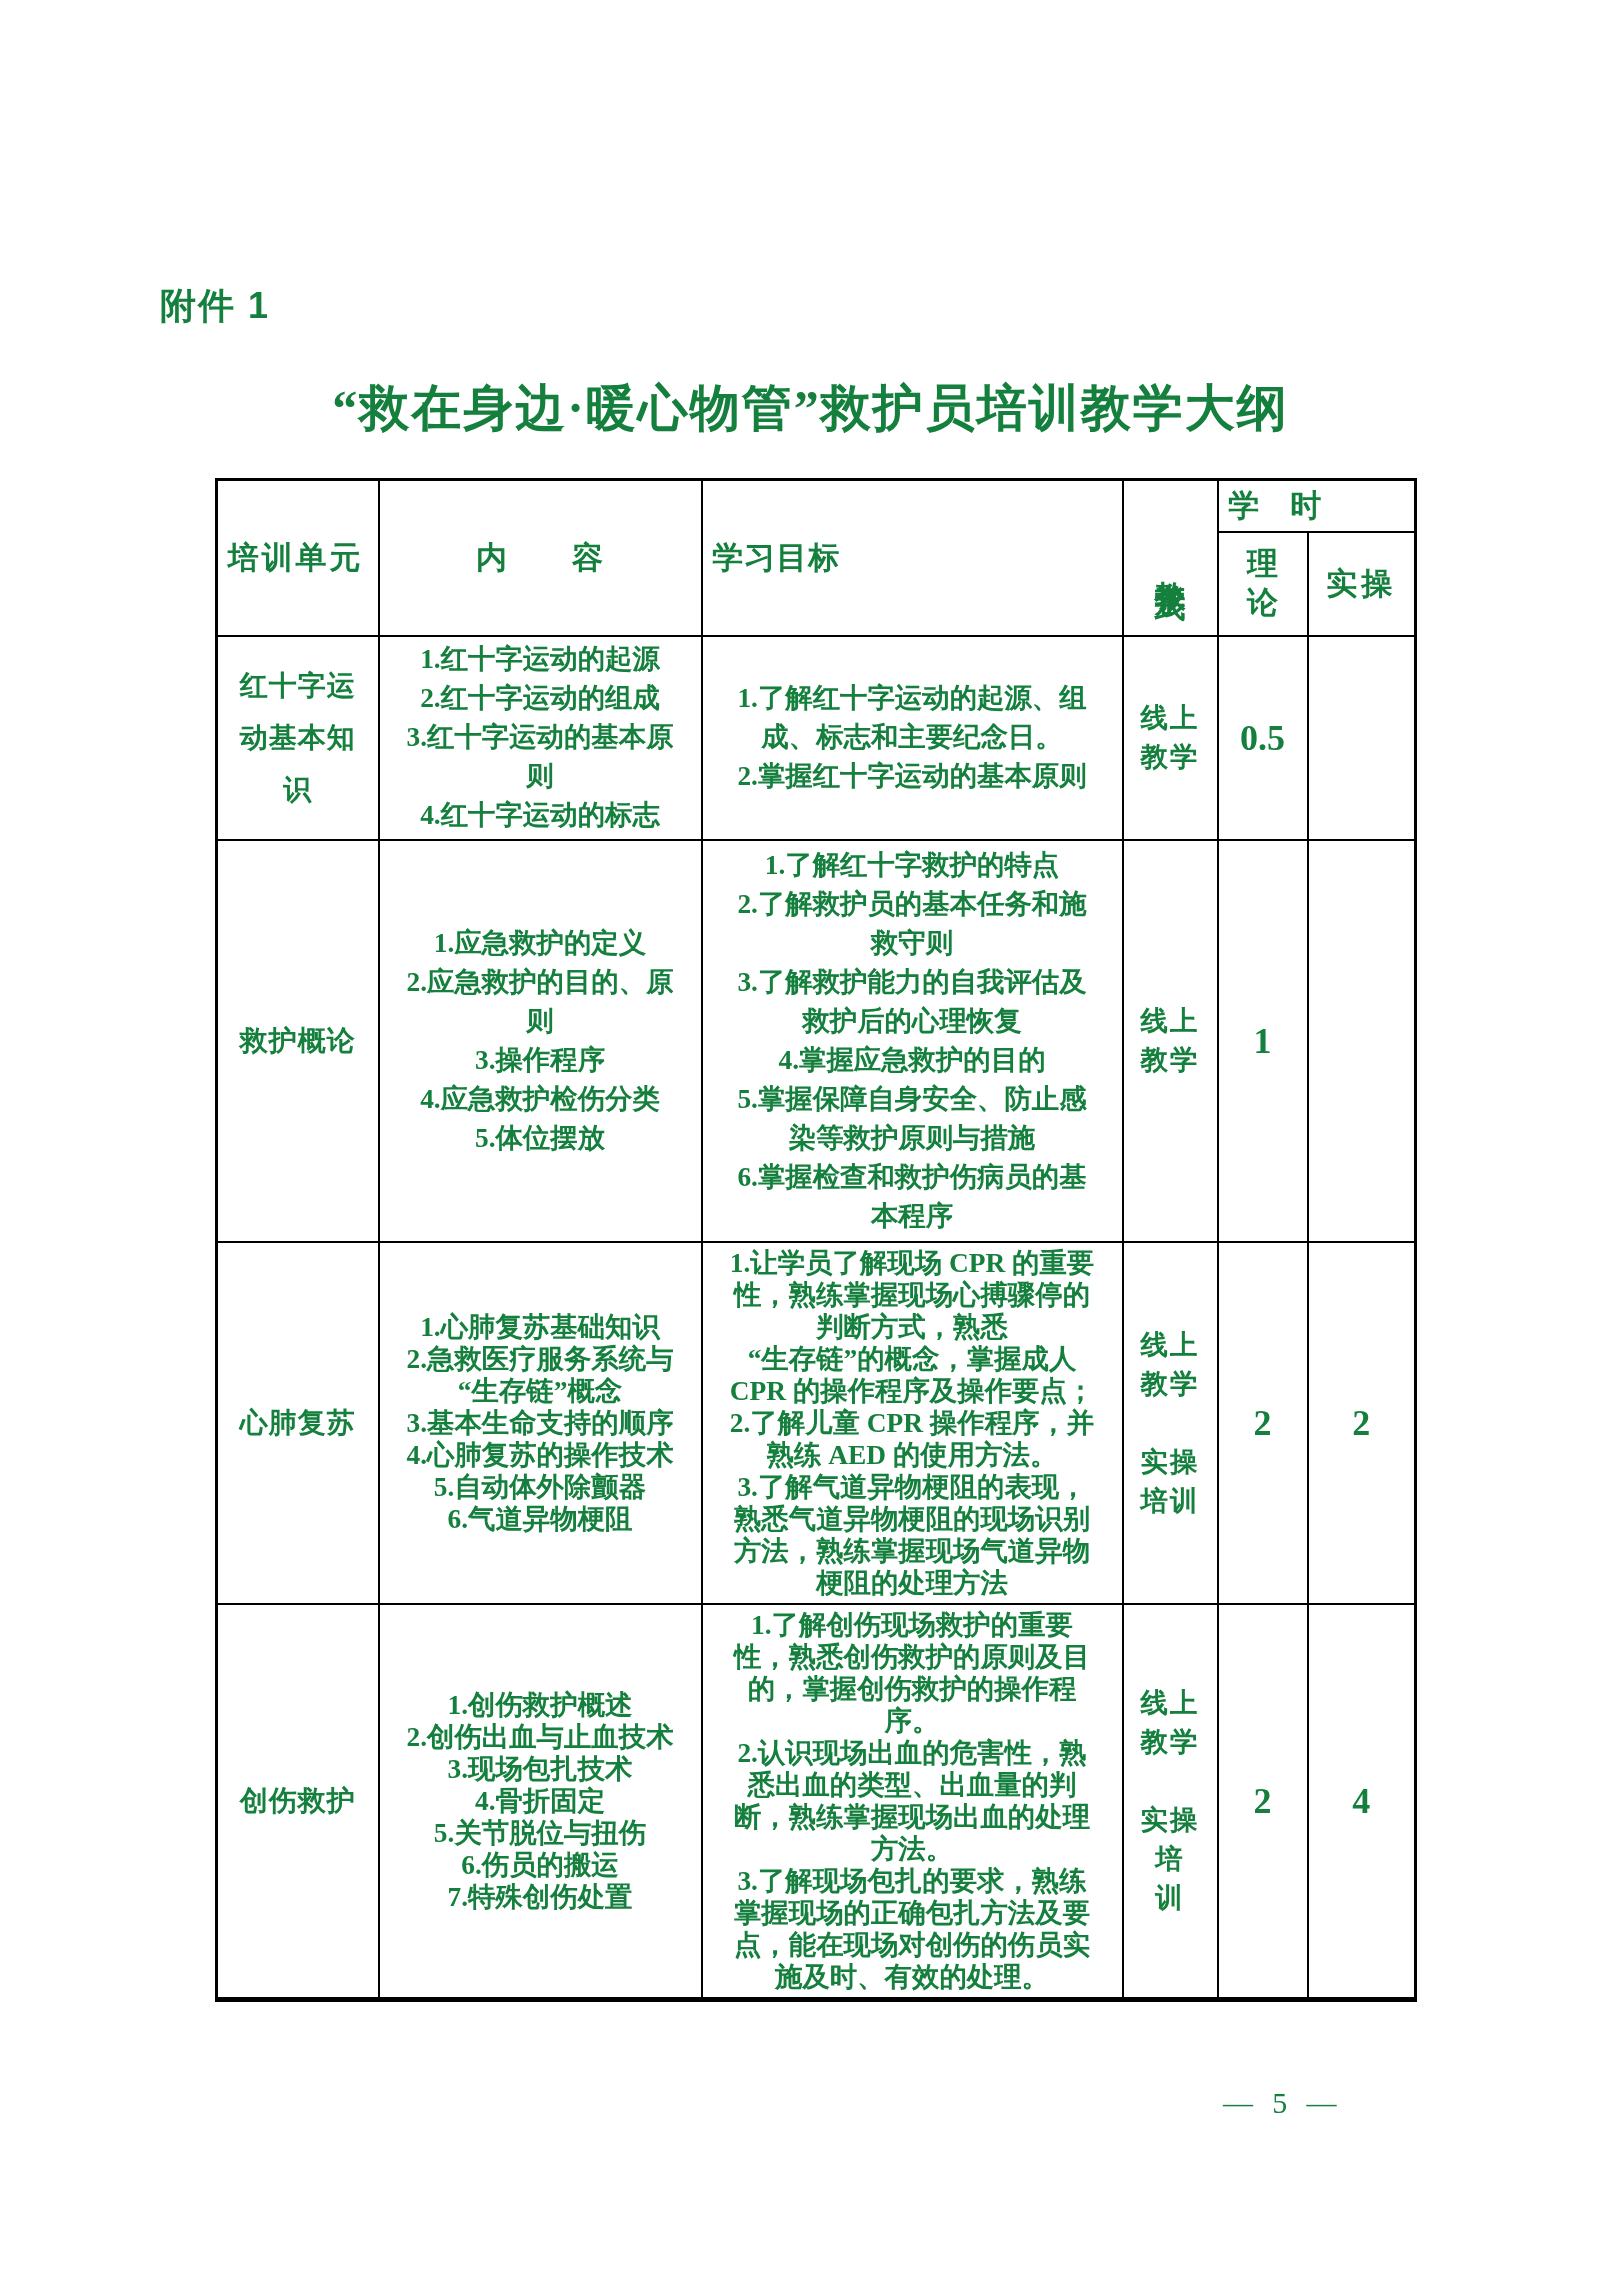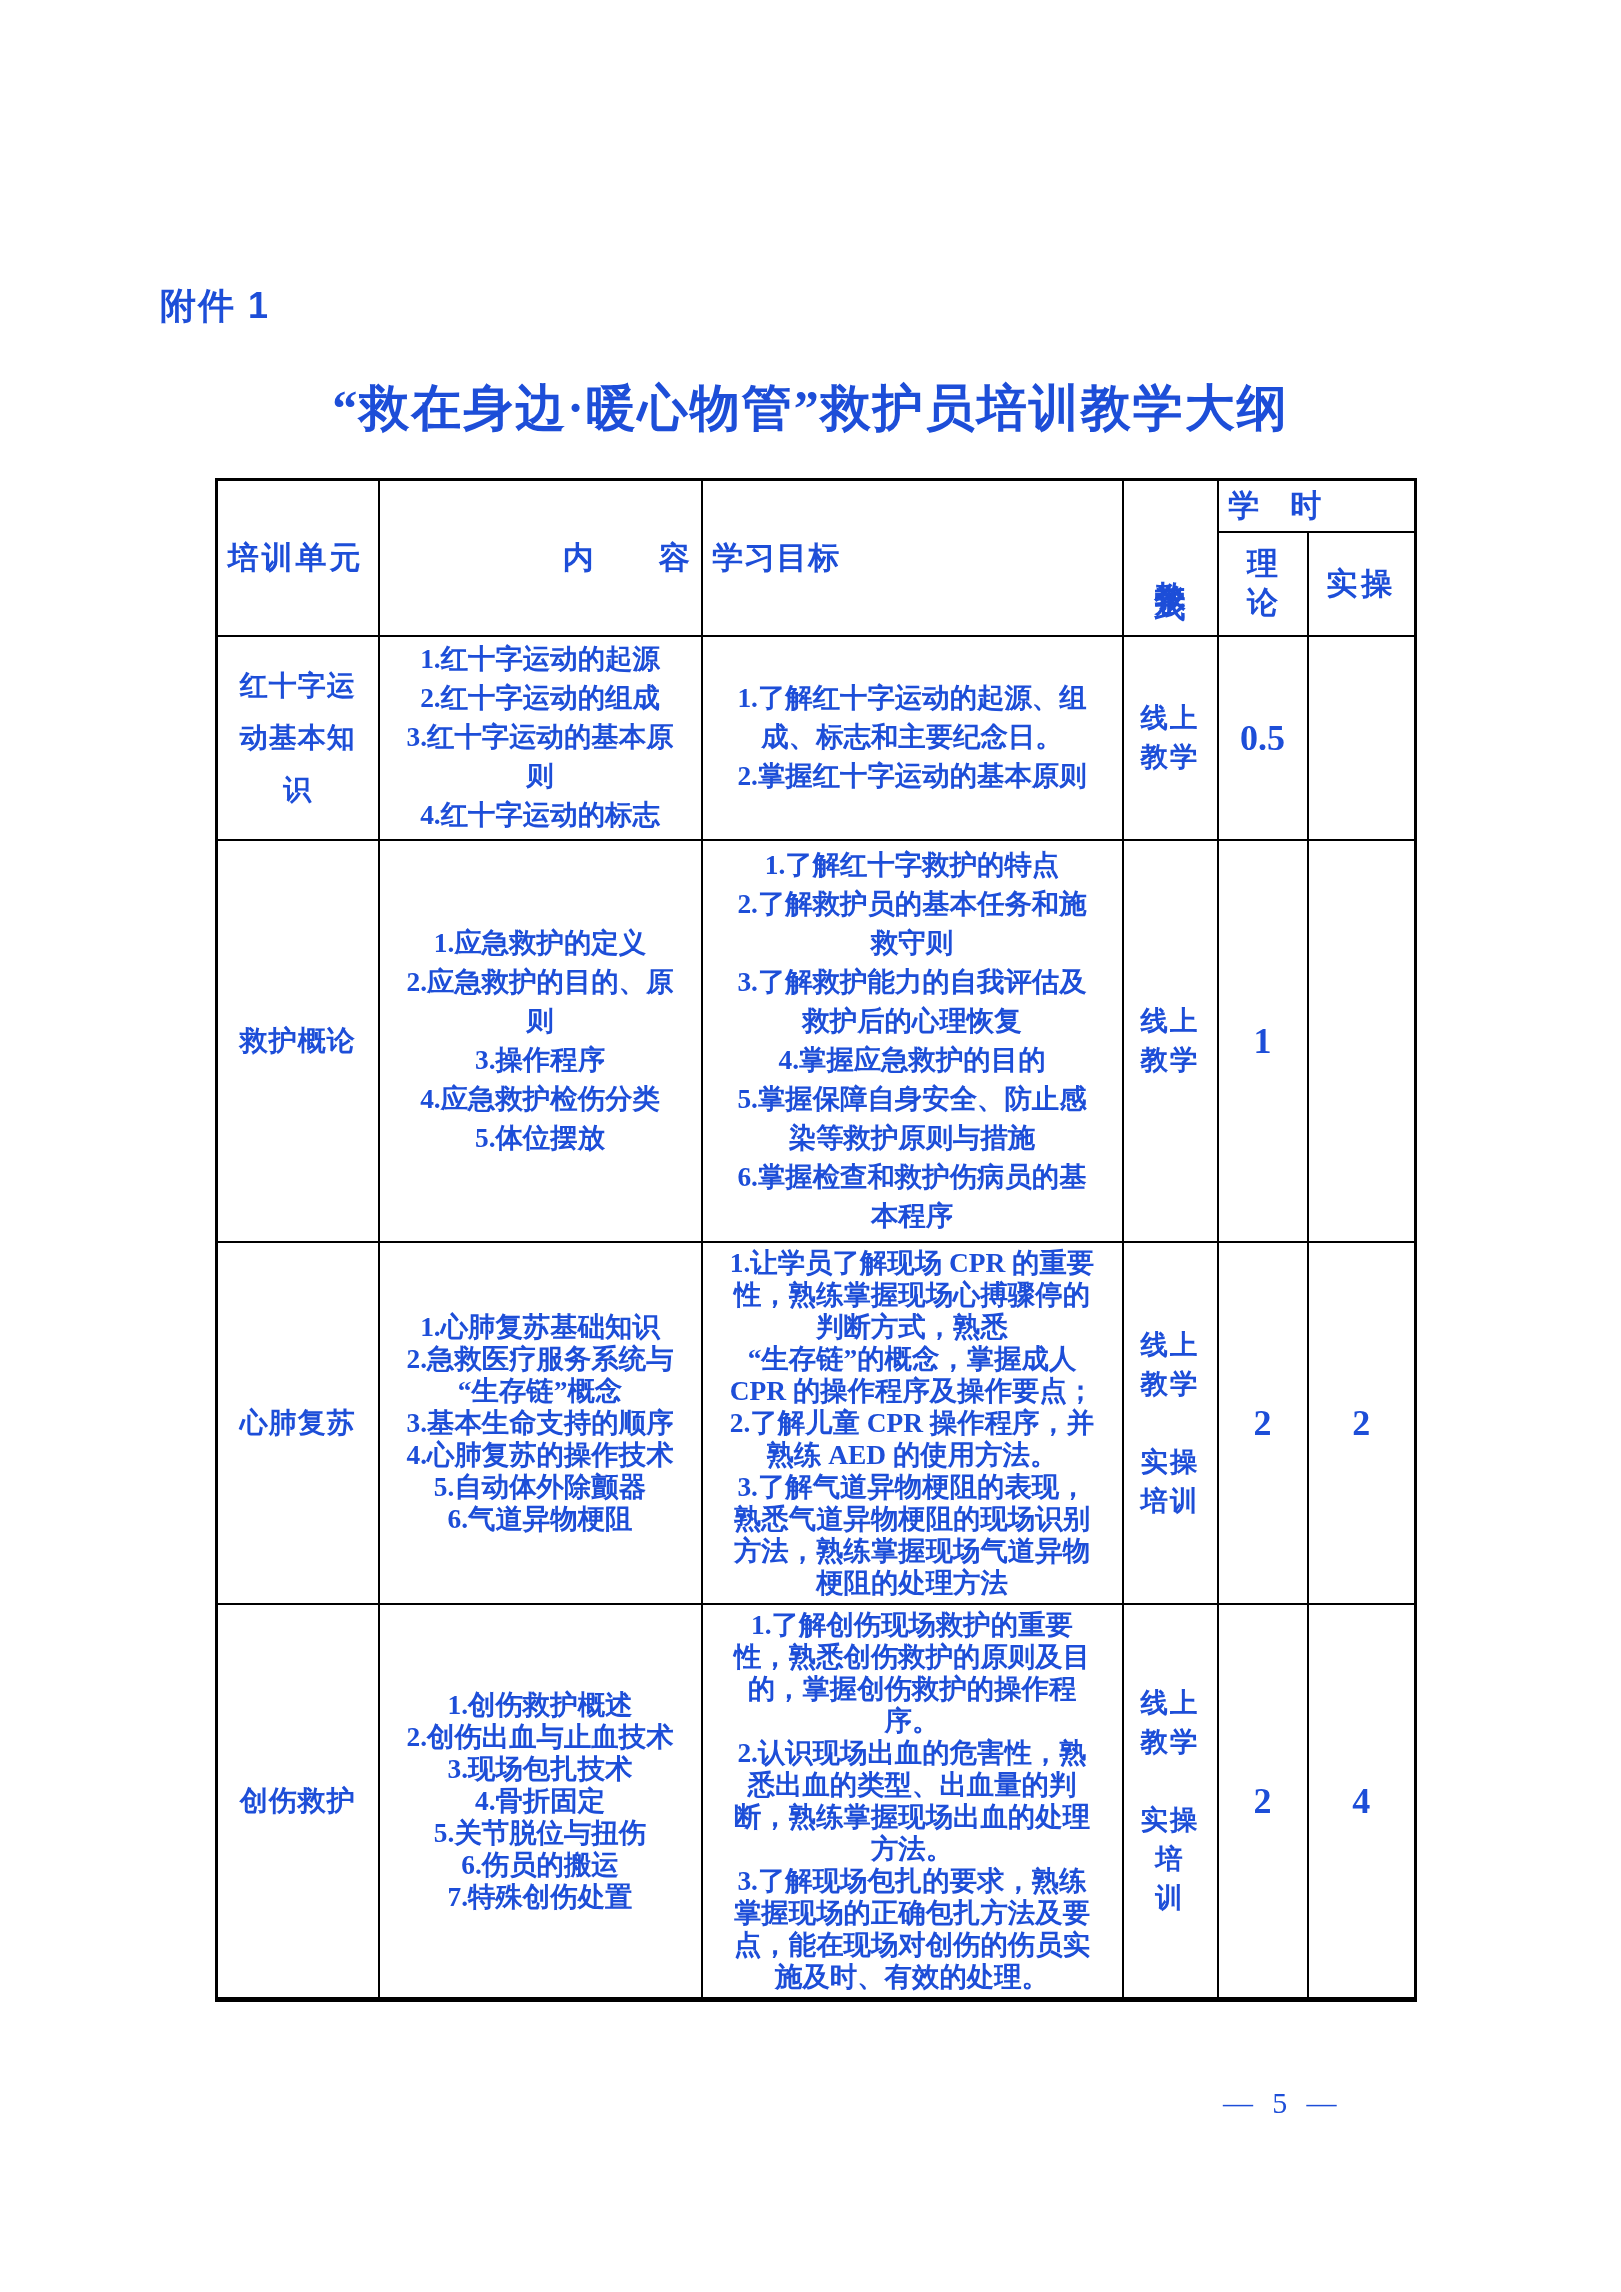--- a/index.html
+++ b/index.html
@@ -1,20 +1,20 @@
 <!DOCTYPE html>
 <html><head>
 <meta charset="utf-8">
 <style>
   html,body{margin:0;padding:0;background:#ffffff;}
   .page{
     position:relative;
     width:1621px;height:2293px;
     background:#ffffff;
-    color:#1d4ed8;
+    color:#15803d;
     font-family:"Liberation Serif","DejaVu Serif",serif;
     overflow:hidden;
   }
   .attachment{
     position:absolute;left:160px;top:282px;
     font-size:36px;font-weight:700;
     font-family:"Liberation Sans","DejaVu Sans",sans-serif;
     letter-spacing:2px;
   }
   .doc-title{
@@ -42,21 +42,21 @@
   col.c-unit{width:162px;}
   col.c-content{width:323px;}
   col.c-objective{width:421px;}
   col.c-format{width:95px;}
   col.c-theory{width:90px;}
   col.c-practice{width:108px;}
   
   .hrow1 th{height:33px;font-size:31px;}
   .hrow2 th{height:94px;font-size:31px;}
   th.h-unit{text-align:left;letter-spacing:2.9px;}
-  th.h-content{text-align:right;padding-left:19.6px;letter-spacing:1px;}
+  th.h-content{text-align:center;padding-left:19.6px;letter-spacing:1px;}
   th.h-objective{text-align:left;padding-left:31px;letter-spacing:1px;}
   th.h-format{text-align:center;padding:0;}
   th.h-format .vert{
     writing-mode:vertical-lr;text-orientation:upright;
     display:inline-block;line-height:1;letter-spacing:2.9px;
   }
   th.h-hours{text-align:left;padding-left:21.6px;}
   th.h-theory{text-align:center;padding:0;}
   th.h-theory .stack2{
     display:inline-block;width:35px;line-height:1.25;

